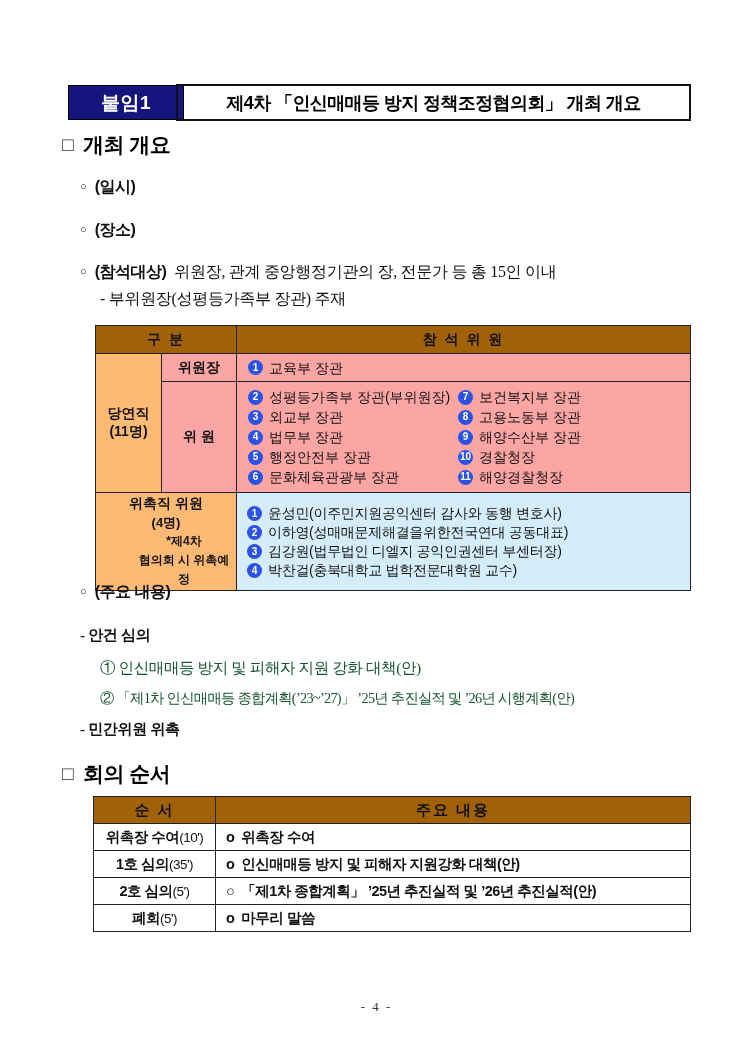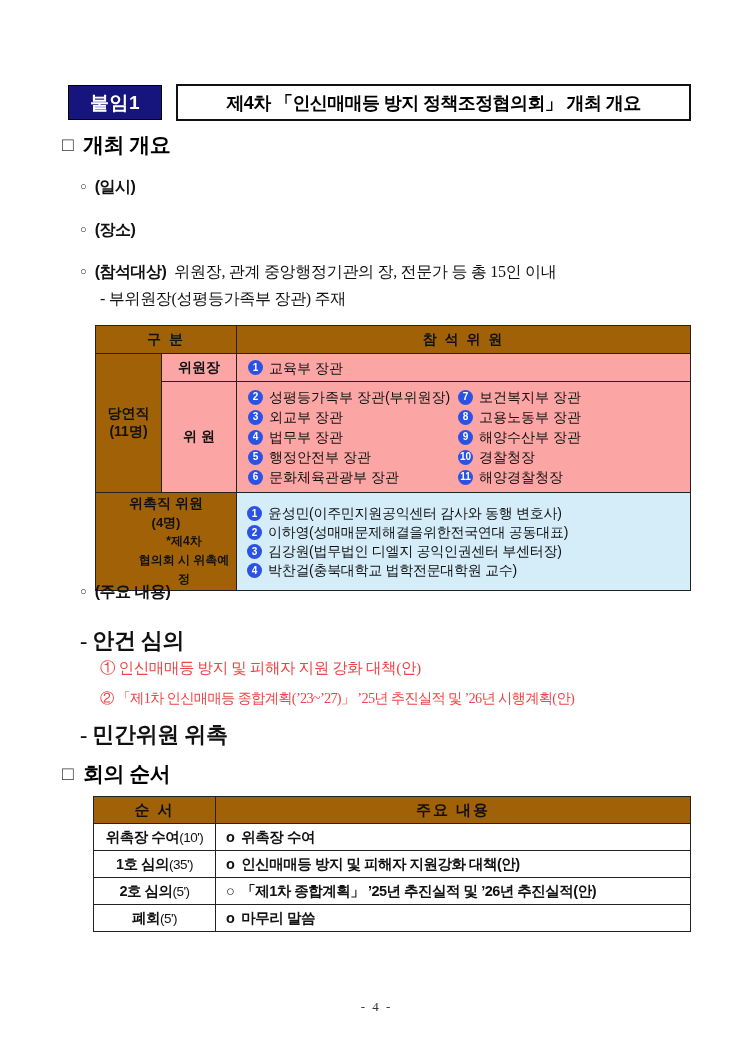--- a/index.html
+++ b/index.html
@@ -5,21 +5,21 @@
   html,body{margin:0;padding:0;}
   body{
     width:753px;height:1062px;background:#ffffff;position:relative;
     font-family:"Liberation Sans",sans-serif;color:#111;
     -webkit-font-smoothing:antialiased;
   }
   .abs{position:absolute;}
 
   
   .badge{
-    left:68px;top:85px;width:94px;height:35px;
+    left:68px;top:85px;width:116px;height:35px;
     background:#15157D;border:1px solid #000;
     color:#fff;font-weight:bold;font-size:19px;
     display:flex;align-items:center;justify-content:center;
     letter-spacing:0.5px;box-sizing:border-box;
   }
   .title-box{
     left:176px;top:84px;width:515px;height:37px;
     border:2px solid #111;box-sizing:border-box;
     display:flex;align-items:center;justify-content:center;
     font-weight:800;font-size:18px;letter-spacing:-0.6px;color:#000;
@@ -43,21 +43,21 @@
   .subline{
     left:100px;font-family:"Liberation Serif",serif;
     font-size:16px;letter-spacing:-0.3px;color:#111;
   }
 
   
   table{border-collapse:collapse;}
   .t1{left:95px;top:325px;width:596px;}
   .t1 td,.t1 th{border:1px solid #222;box-sizing:border-box;font-size:14px;color:#111;}
   .th-blue{background:#a16207;font-weight:800;font-size:15px;letter-spacing:2px;text-align:center;}
-  .cell-gray{background:#a16207;text-align:center;font-weight:800;}
+  .cell-gray{background:#fdba74;text-align:center;font-weight:800;}
   .cell-pink{background:#fca5a5;}
   .cell-blue{background:#D5EDF8;}
   .mline{display:flex;align-items:center;gap:6px;line-height:20px;white-space:nowrap;}
   .num{
     display:inline-flex;align-items:center;justify-content:center;
     min-width:15px;height:15px;border-radius:50%;
     background:#2B52E4;color:#fff;font-weight:bold;font-size:10px;
     flex:0 0 auto;
   }
   .members-wrap{display:flex;padding:4px 0 4px 10px;}
@@ -76,25 +76,25 @@
   .t2 .step{
     text-align:center;font-size:14.5px;font-weight:800;width:122px;letter-spacing:-0.5px;
   }
   .t2 .step .time{font-weight:400;font-size:13.5px;}
   .t2 .content{padding-left:10px;font-size:14.5px;font-weight:800;letter-spacing:-0.5px;}
   .t2 .content .blt{margin-right:7px;font-weight:800;}
 
   
   .serif-bold{
     font-family:"Liberation Serif",serif;font-weight:bold;
-    font-size:22px;letter-spacing:-0.3px;color:#111;
+    font-size:15px;letter-spacing:-0.3px;color:#111;
   }
   .agenda-item{
     left:100px;font-family:"Liberation Serif",serif;
-    font-size:15.5px;letter-spacing:-0.4px;color:#ef4444;white-space:nowrap;
+    font-size:15.5px;letter-spacing:-0.4px;color:#14532d;white-space:nowrap;
   }
   .agenda-item.condensed{font-size:14.3px;letter-spacing:-0.7px;}
 
   .footer{
     left:0;top:999px;width:753px;text-align:center;
     font-family:"Liberation Serif",serif;font-size:13px;color:#333;letter-spacing:2px;
   }
 </style>
 </head>
 <body>

